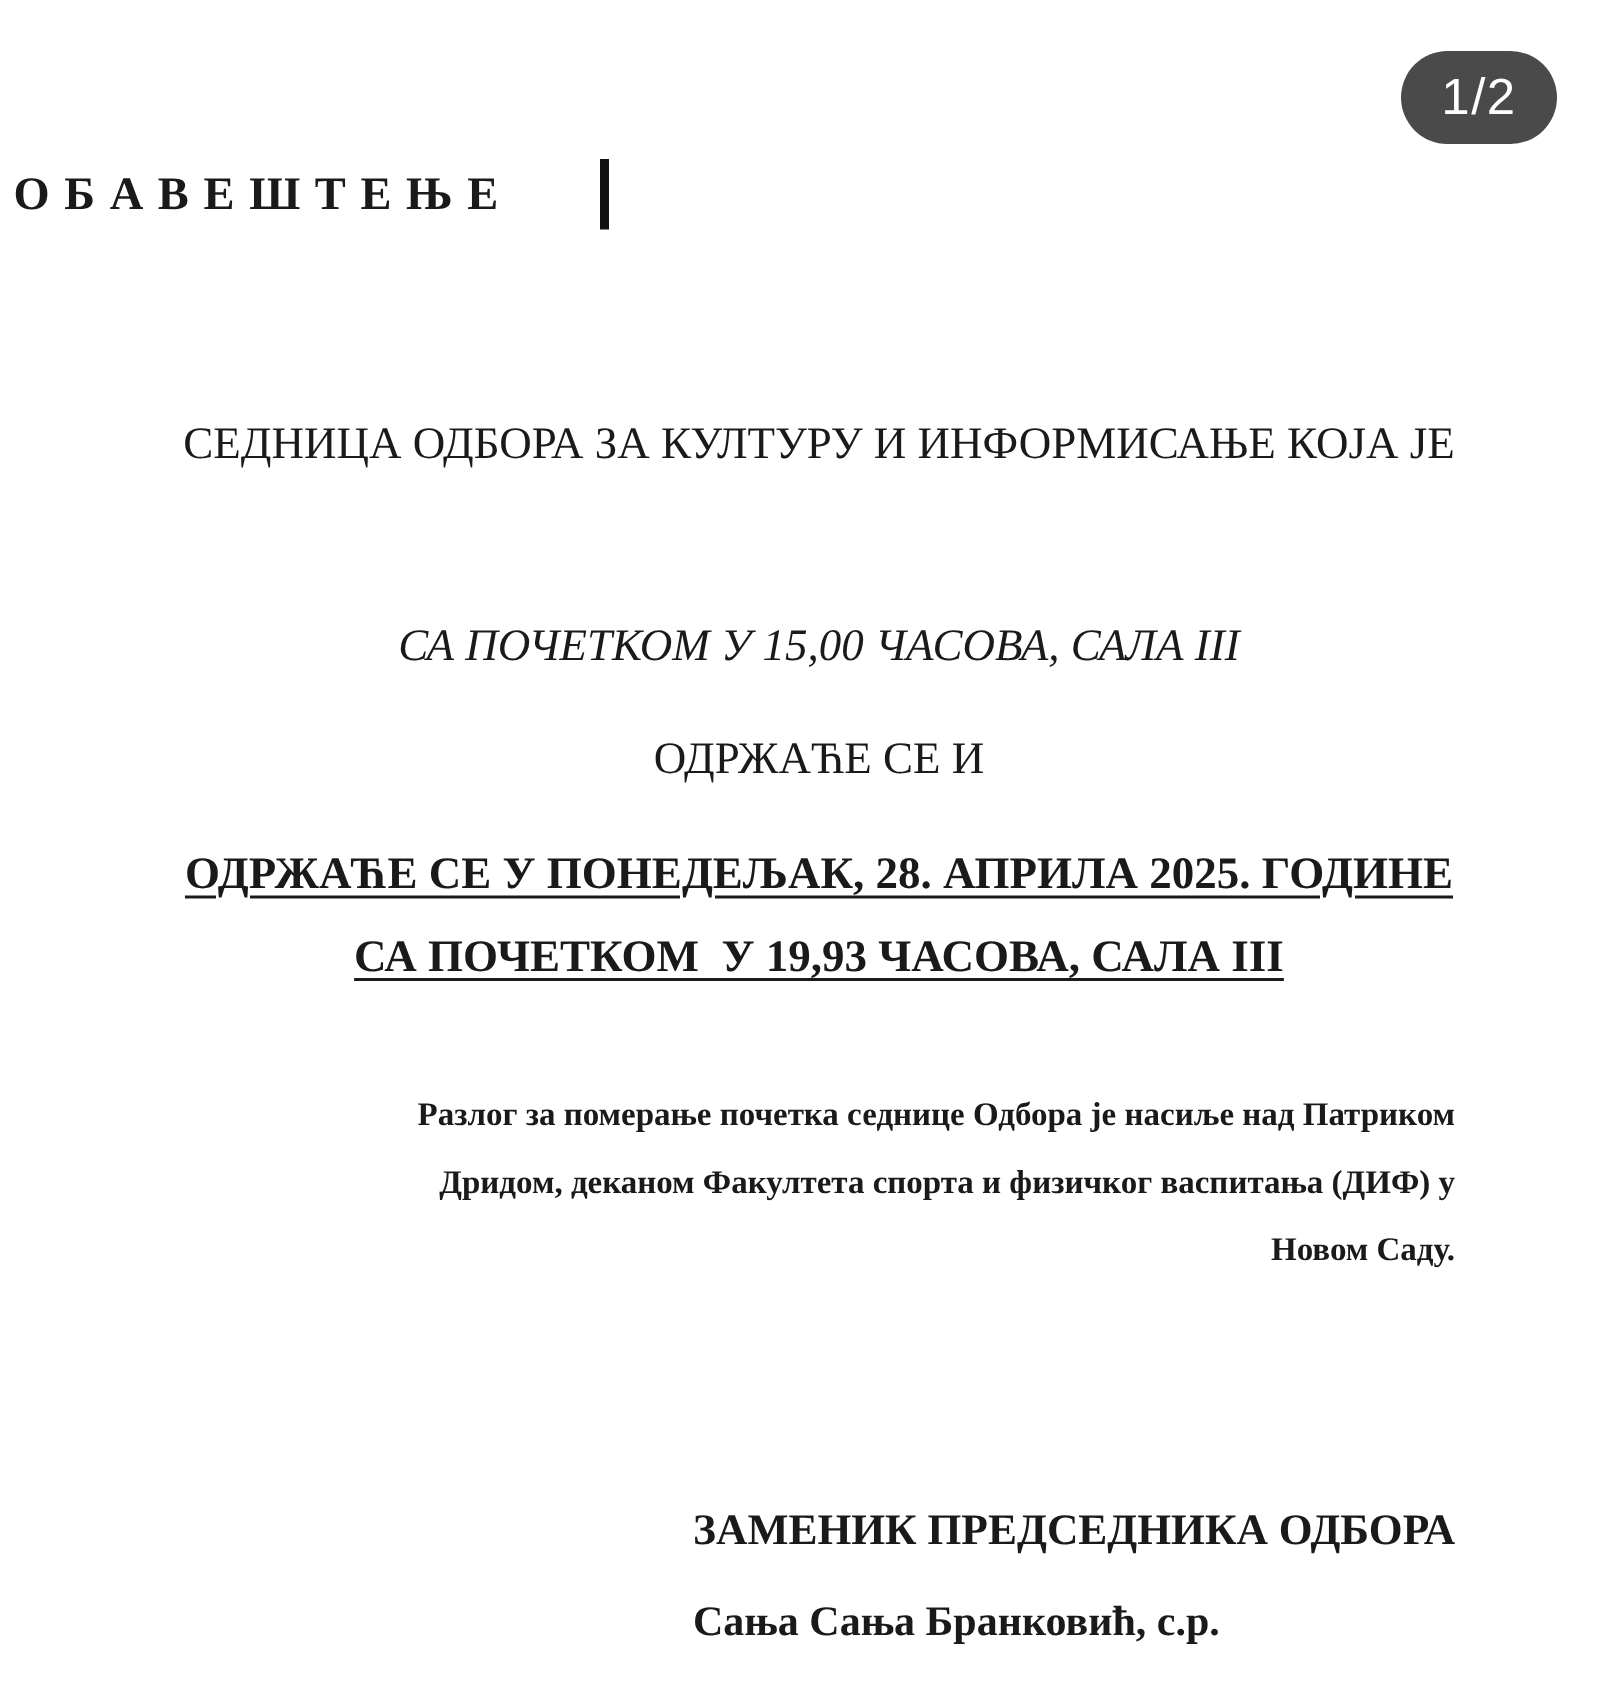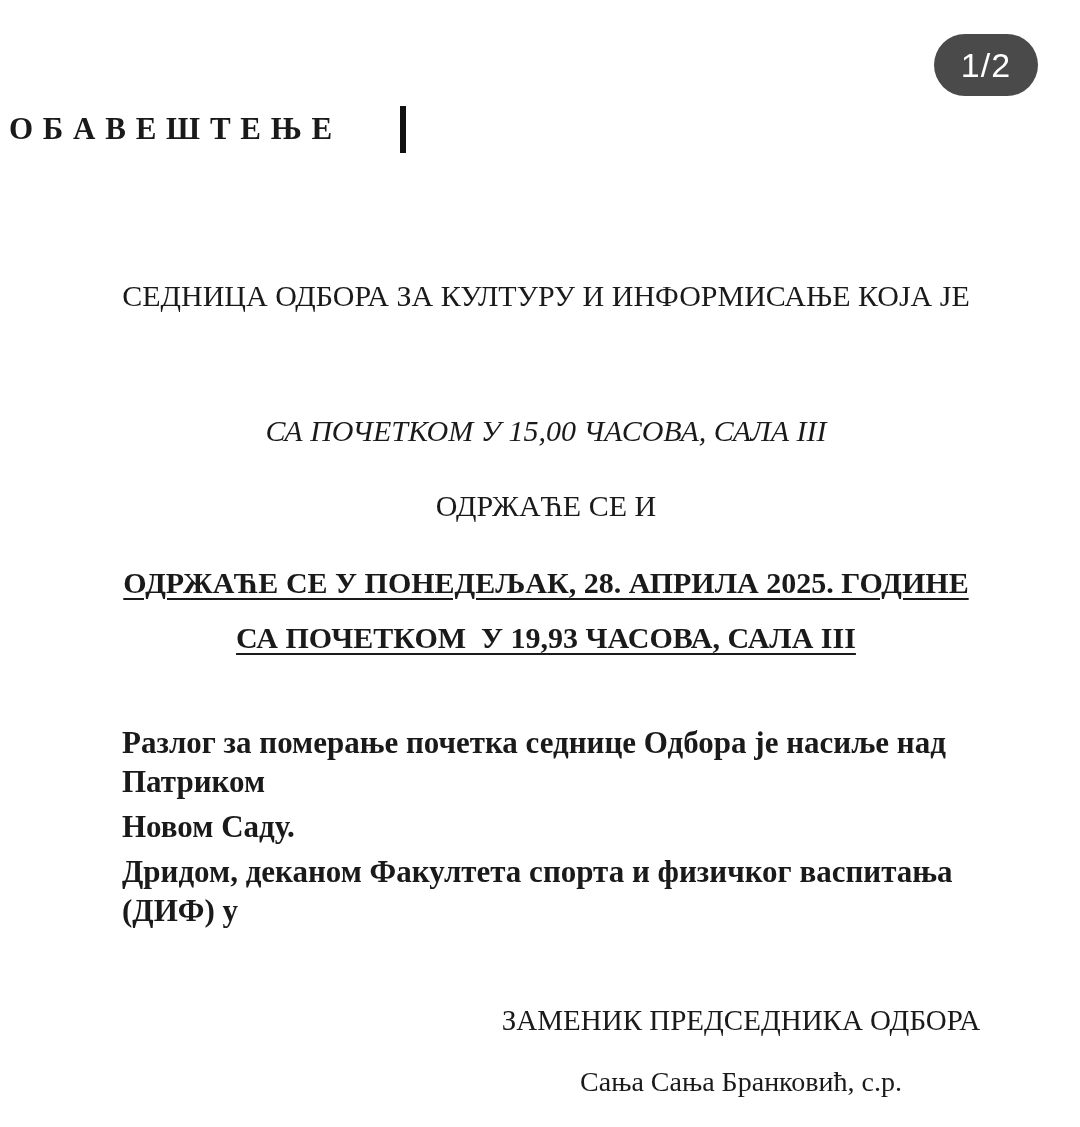--- a/index.html
+++ b/index.html
@@ -74,31 +74,32 @@
     text-decoration-thickness: 2px;
     text-align: center;
   }
   .emph-1 { top: 557px; }
   .emph-2 { top: 612px; }
   .reason {
     position: absolute;
     top: 711px;
     left: 110px;
     width: 860px;
-    text-align: left;
-    font-size: 31px;
+    text-align: right;
+    font-size: 22px;
     font-weight: bold;
     line-height: 39px;
   }
   .signature {
     position: absolute;
     top: 992px;
     left: 450px;
     width: 570px;
-    text-align: center;
+    text-align: left;
+    font-weight: bold;
   }
   .signature .role { font-size: 29px; }
   .signature .name { font-size: 28px; margin-top: 23px; }
 </style>
 </head>
 <body>
 
 <div class="page">
 
   <div class="badge">1/2</div>
@@ -113,22 +114,22 @@
   <p class="line line-3">СА ПОЧЕТКОМ У 15,00 ЧАСОВА, САЛА III</p>
 
   <p class="line line-4">ОДРЖАЋЕ СЕ И</p>
 
   <p class="line emphasis emph-1">ОДРЖАЋЕ СЕ У ПОНЕДЕЉАК, 28. АПРИЛА 2025. ГОДИНЕ</p>
 
   <p class="line emphasis emph-2">СА ПОЧЕТКОМ  У 19,93 ЧАСОВА, САЛА III</p>
 
   <div class="reason">
     <div>Разлог за померање почетка седнице Одбора је насиље над Патриком</div>
+    <div>Дридом, деканом Факултета спорта и физичког васпитања (ДИФ) у</div>
     <div>Новом Саду.</div>
-    <div>Дридом, деканом Факултета спорта и физичког васпитања (ДИФ) у</div>
   </div>
 
   <div class="signature">
     <div class="role">ЗАМЕНИК ПРЕДСЕДНИКА ОДБОРА</div>
     <div class="name">Сања Сања Бранковић, с.р.</div>
   </div>
 
 </div>
 
 </body></html>

